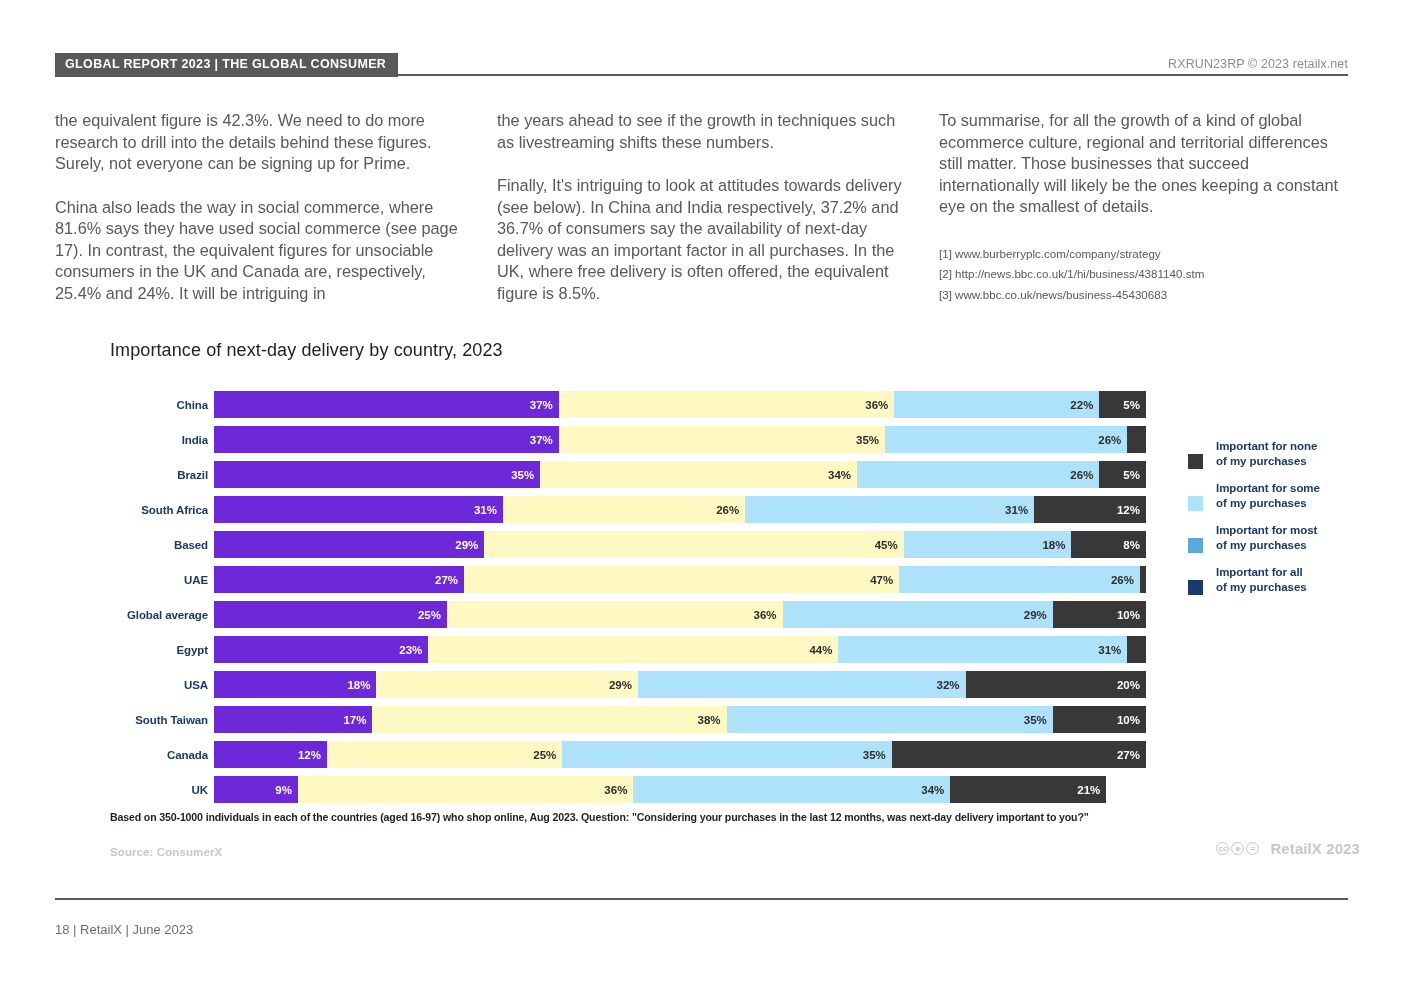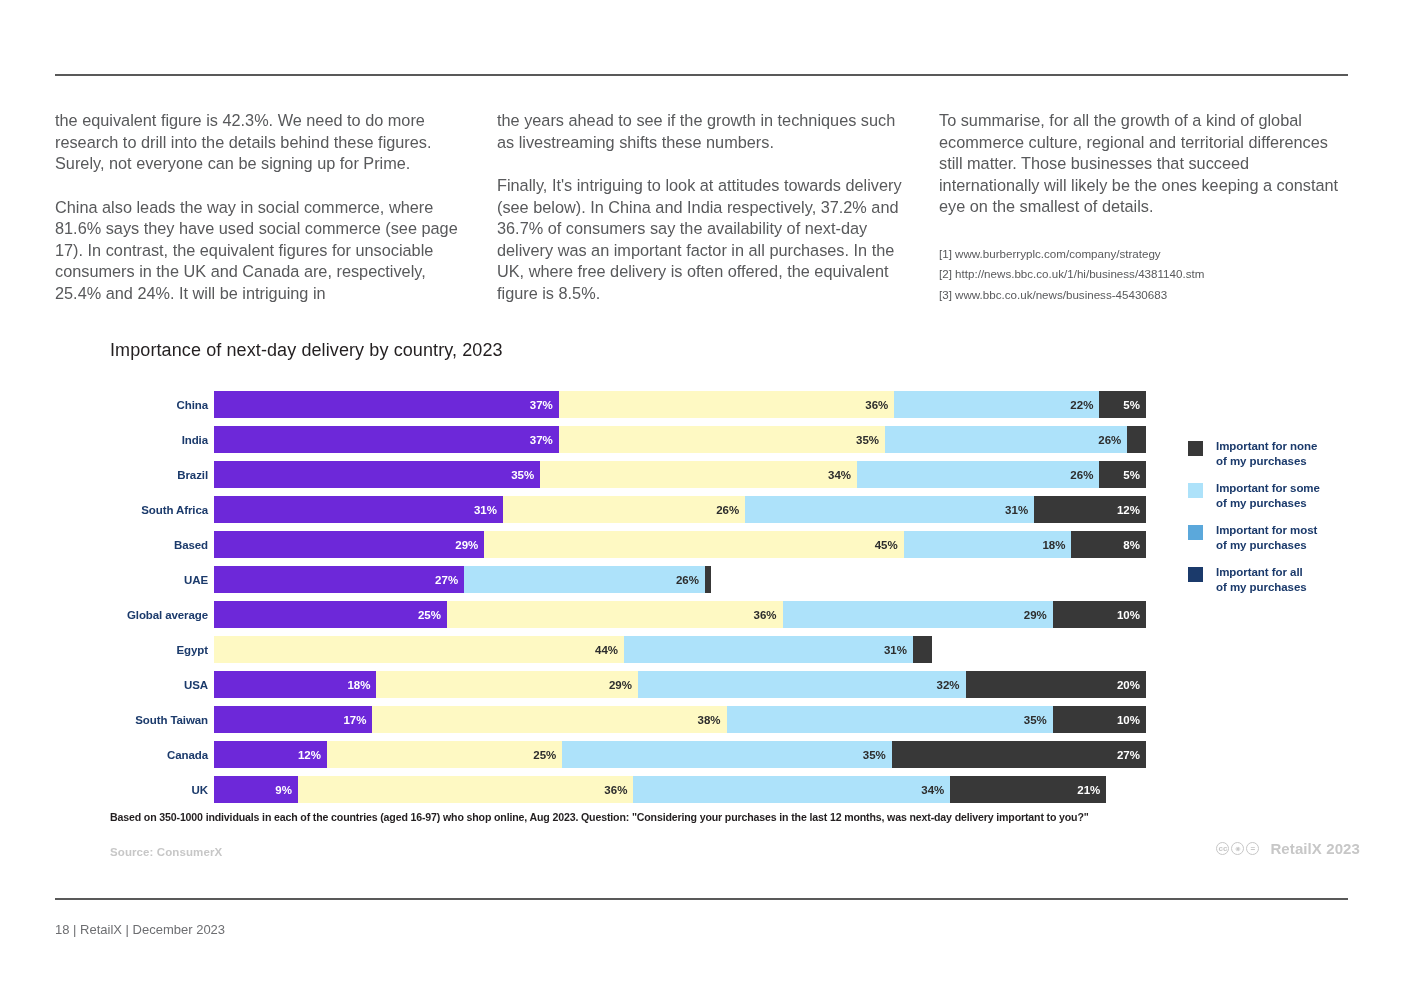--- a/index.html
+++ b/index.html
@@ -101,21 +101,21 @@
   .seg.some{background:#ade2fa;color:#2d2d2d;}
   .seg.none{background:#383838;color:#ffffff;}
 
   
   .legend{
     position:absolute;
     left:1078px;top:48px;
     width:170px;
   }
   .legend-item{
-    display:flex;align-items:flex-start;
+    display:flex;align-items:flex-end;
     margin-bottom:12px;
   }
   .legend-swatch{
     width:15px;height:15px;
     flex:0 0 15px;
     margin-top:2px;margin-right:13px;
   }
   .legend-text{
     font-size:11.5px;
     font-weight:bold;
@@ -176,20 +176,24 @@
   .footer-text{
     position:absolute;left:55px;top:922px;
     font-size:13px;color:#6d6e71;
   }
 </style>
 </head>
 <body>
 
 <div class="page">
 
+  <div class="header">
+    <span class="header-tag">GLOBAL REPORT 2023 | THE GLOBAL CONSUMER</span>
+    <span class="header-right">RXRUN23RP © 2023 retailx.net</span>
+  </div>
   <div class="header-rule"></div>
 
   <div class="cols">
     <div class="col col-1">
       <p>the equivalent figure is 42.3%. We need to do more research to drill into the details behind these figures. Surely, not everyone can be signing up for Prime.</p>
       <p>China also leads the way in social commerce, where 81.6% says they have used social commerce (see page 17). In contrast, the equivalent figures for unsociable consumers in the UK and Canada are, respectively, 25.4% and 24%. It will be intriguing in</p>
     </div>
     <div class="col col-2">
       <p>the years ahead to see if the growth in techniques such as livestreaming shifts these numbers.</p>
       <p>Finally, It's intriguing to look at attitudes towards delivery (see below). In China and India respectively, 37.2% and 36.7% of consumers say the availability of next-day delivery was an important factor in all purchases. In the UK, where free delivery is often offered, the equivalent figure is 8.5%.</p>
@@ -251,36 +255,38 @@
               <div class="seg all" style="width: 270.28px;">29%</div>
               <div class="seg most" style="width: 419.4px;">45%</div>
               <div class="seg some" style="width: 167.76px;">18%</div>
               <div class="seg none" style="width: 74.56px;">8%</div>
             </div>
           </div>
           <div class="row">
             <div class="row-label">UAE</div>
             <div class="row-bars">
               <div class="seg all" style="width: 250.139px;">27%</div>
+              <div class="seg most" style="width: 435.427px;">47%</div>
               <div class="seg some" style="width: 240.875px;">26%</div>
               <div class="seg none" style="width: 5.55865px;"></div>
             </div>
           </div>
           <div class="row">
             <div class="row-label">Global average</div>
             <div class="row-bars">
               <div class="seg all" style="width: 233px;">25%</div>
               <div class="seg most" style="width: 335.52px;">36%</div>
               <div class="seg some" style="width: 270.28px;">29%</div>
               <div class="seg none" style="width: 93.2px;">10%</div>
             </div>
           </div>
           <div class="row">
             <div class="row-label">Egypt</div>
             <div class="row-bars">
+              <div class="seg all" style="width: 214.36px;">23%</div>
               <div class="seg most" style="width: 410.08px;">44%</div>
               <div class="seg some" style="width: 288.92px;">31%</div>
               <div class="seg none" style="width: 18.64px;"></div>
             </div>
           </div>
           <div class="row">
             <div class="row-label">USA</div>
             <div class="row-bars">
               <div class="seg all" style="width: 169.455px;">18%</div>
               <div class="seg most" style="width: 273.01px;">29%</div>
@@ -358,15 +364,15 @@
           <span class="cc">cc</span>
           <span class="cc">⚹</span>
           <span class="cc">=</span>
         </span>
         <span class="brand-text">RetailX 2023</span>
       </span>
     </div>
   </div>
 
   <div class="footer-rule"></div>
-  <div class="footer-text">18 | RetailX | December 2023</div>
+  <div class="footer-text">18 | RetailX | June 2023</div>
 
 </div>
 
 </body></html>

